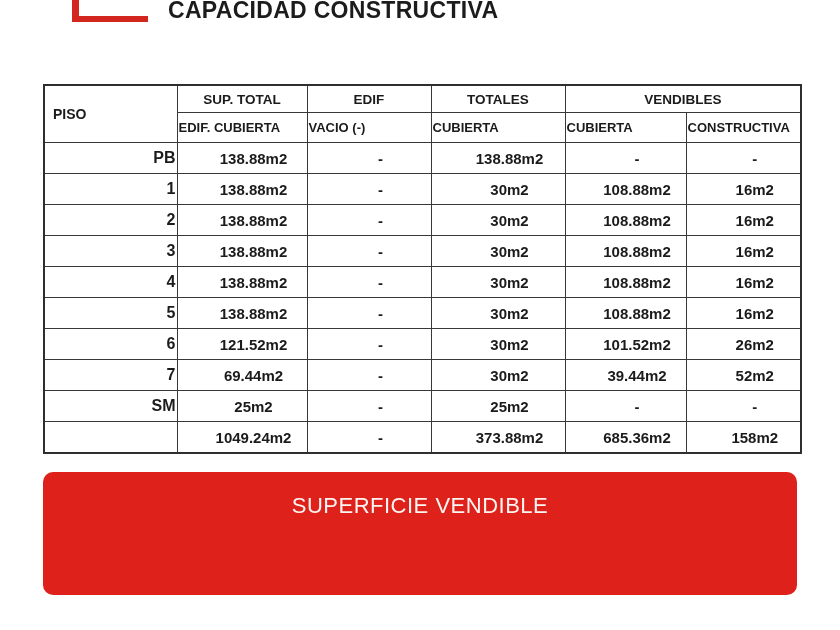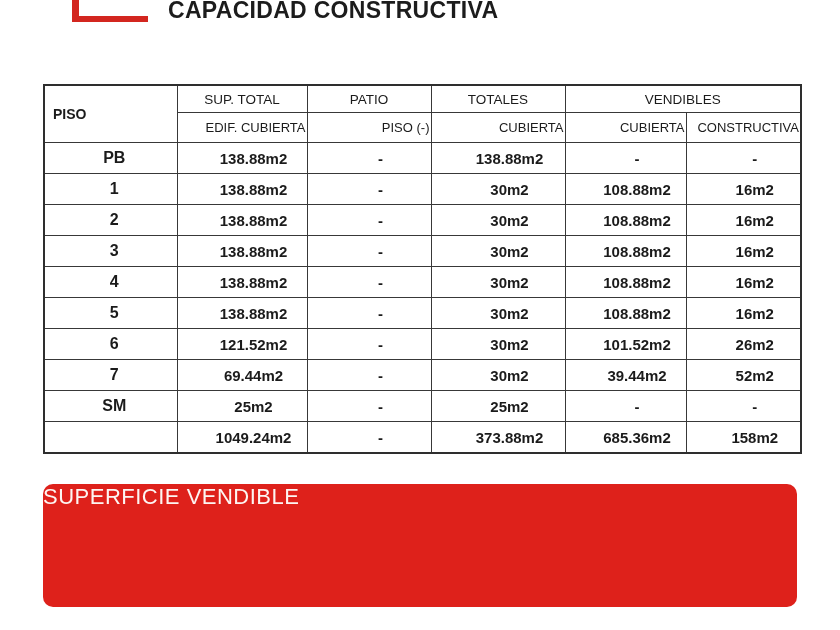--- a/index.html
+++ b/index.html
@@ -50,63 +50,63 @@
     color: #1b1b1b;
     background: #ffffff;
     overflow: hidden;
     white-space: nowrap;
   }
   table.capacity {
     border: 2px solid #2e2e2e;
   }
   th.group-head {
     font-size: 13.5px;
-    font-weight: normal;
+    font-weight: bold;
     text-align: center;
     height: 24px;
   }
   th.sub-head {
     font-size: 13px;
-    font-weight: normal;
-    text-align: right;
+    font-weight: bold;
+    text-align: left;
     height: 27px;
   }
   th.piso-head {
     font-size: 14px;
     font-weight: bold;
     text-align: left;
     padding-left: 8px;
   }
   td.piso-cell {
     font-size: 16px;
     font-weight: bold;
-    text-align: center;
+    text-align: right;
     padding-left: 8px;
     height: 28px;
   }
   td.val-cell {
     font-size: 15px;
     font-weight: bold;
     text-align: center;
     height: 28px;
     padding-left: 24px;
   }
   
   .banner {
     position: absolute;
     left: 43px;
     top: 472px;
     width: 754px;
     height: 123px;
     background: #de211b;
     border-radius: 10px;
     color: #fdf5f2;
-    text-align: left;
+    text-align: center;
     box-sizing: border-box;
-    margin-top: 12px;
+    padding-top: 21px;
   }
   .banner .line1 {
     font-size: 22px;
     line-height: 26px;
     letter-spacing: 0.5px;
   }
   .banner .line2 {
     font-size: 15px;
     line-height: 20px;
     letter-spacing: 0.3px;
@@ -132,27 +132,27 @@
       <col style="width:130px">
       <col style="width:124px">
       <col style="width:134px">
       <col style="width:121px">
       <col style="width:115px">
     </colgroup>
     <thead>
       <tr>
         <th class="piso-head" rowspan="2">PISO</th>
         <th class="group-head">SUP. TOTAL</th>
-        <th class="group-head">PATIO</th>
+        <th class="group-head">EDIF</th>
         <th class="group-head">TOTALES</th>
         <th class="group-head" colspan="2">VENDIBLES</th>
       </tr>
       <tr>
         <th class="sub-head">EDIF. CUBIERTA</th>
-        <th class="sub-head">PISO (-)</th>
+        <th class="sub-head">VACIO (-)</th>
         <th class="sub-head">CUBIERTA</th>
         <th class="sub-head">CUBIERTA</th>
         <th class="sub-head">CONSTRUCTIVA</th>
       </tr>
     </thead>
     <tbody>
       <tr>
         <td class="piso-cell">PB</td>
         <td class="val-cell">138.88m2</td>
         <td class="val-cell">-</td>

